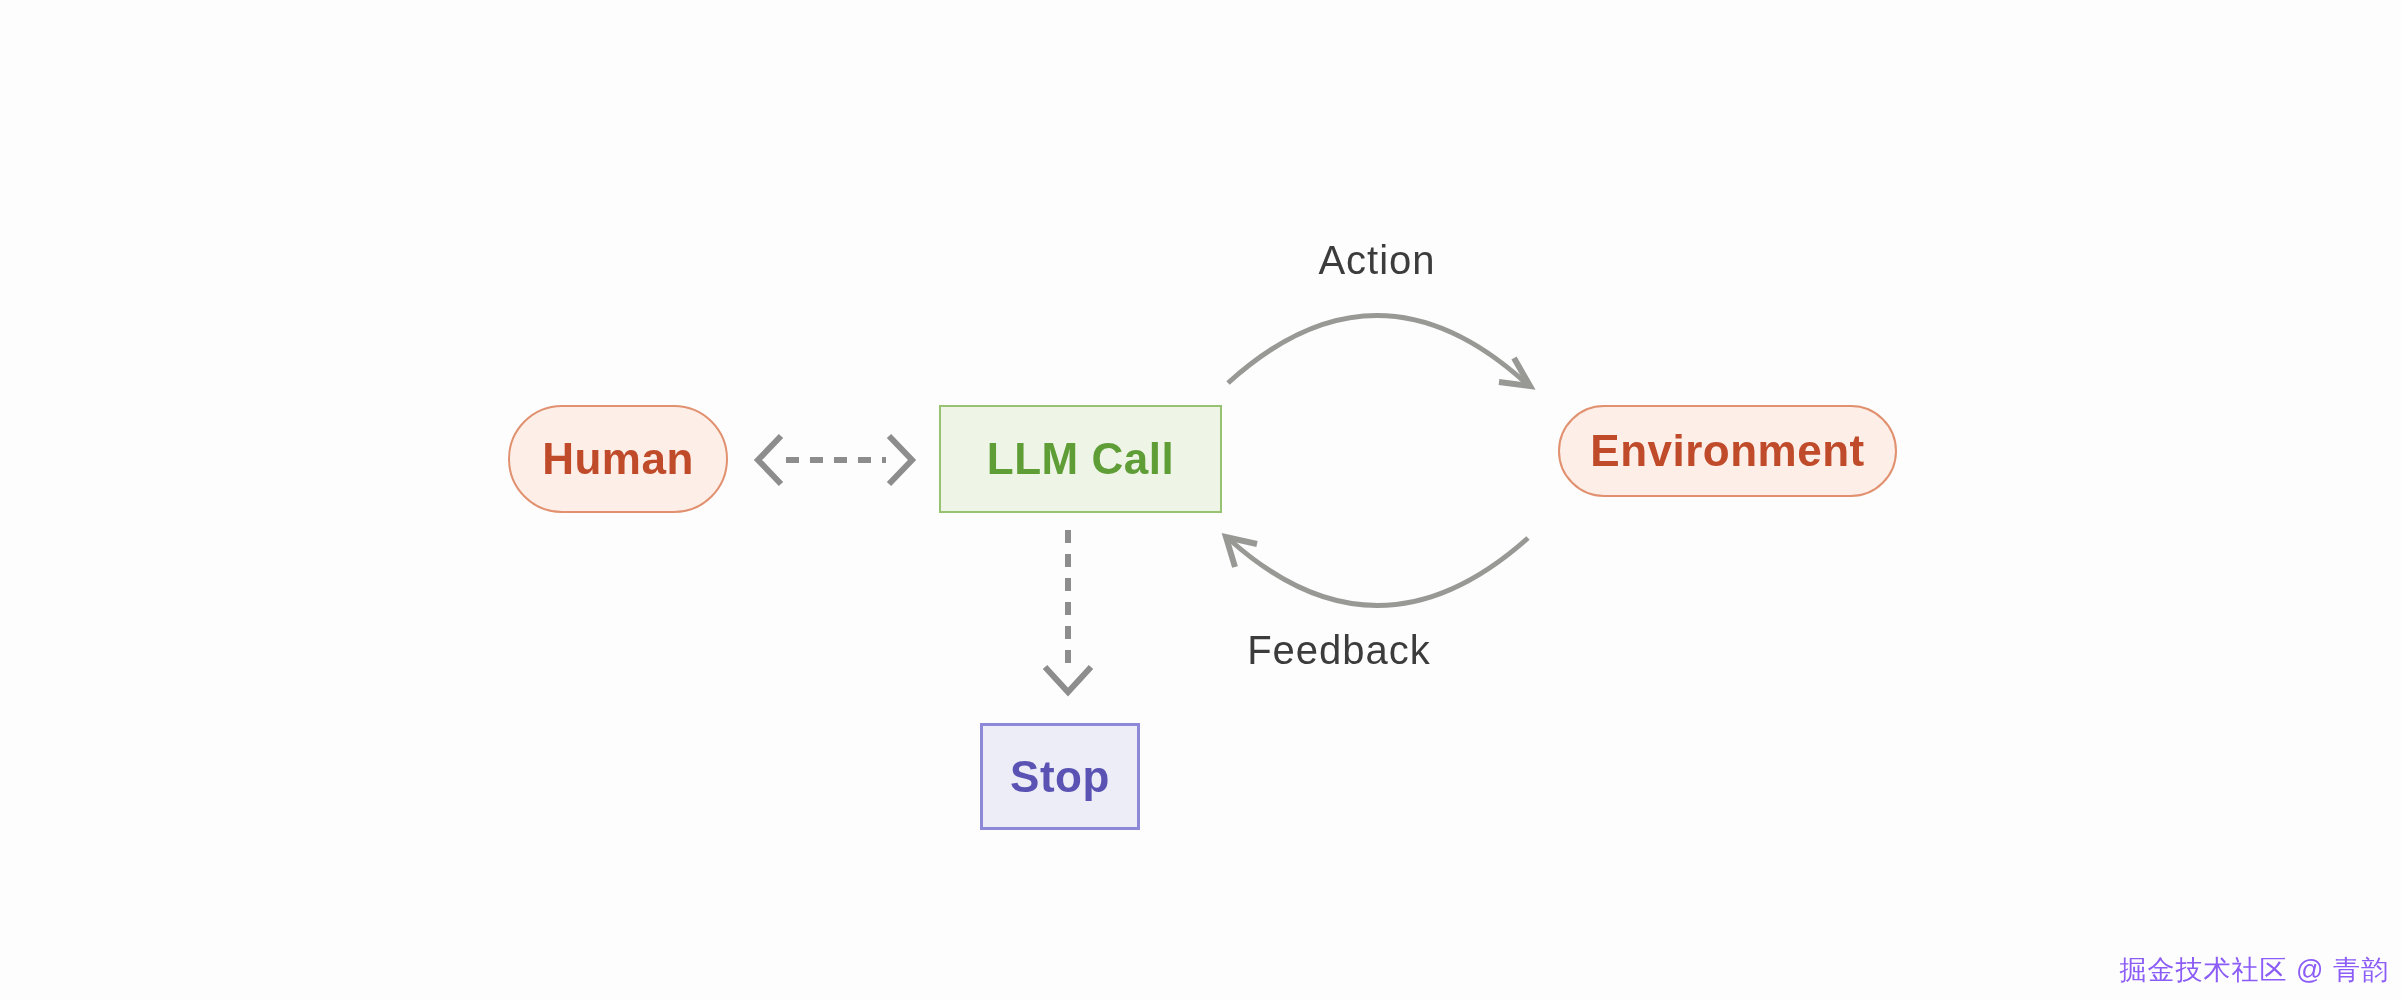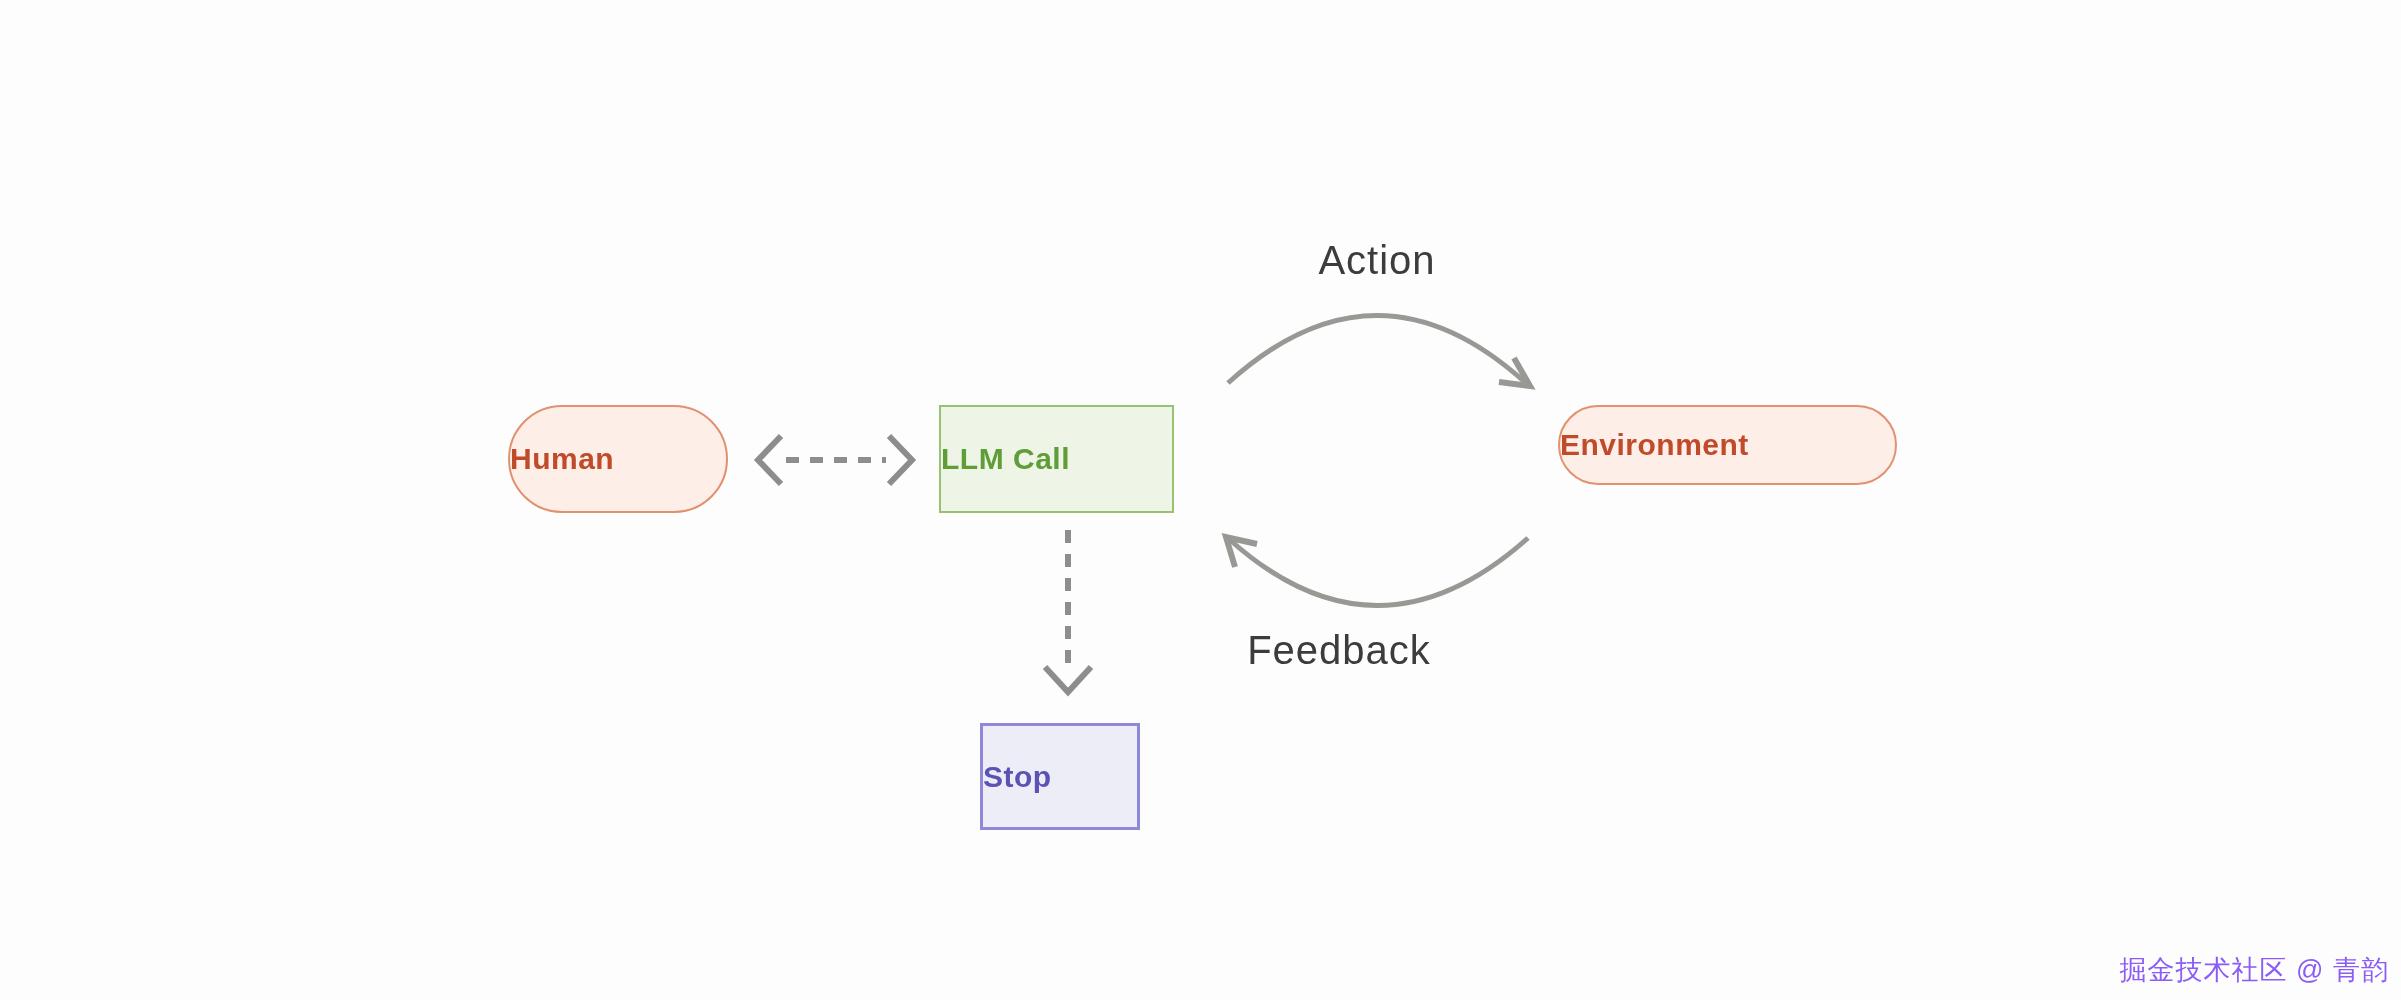--- a/index.html
+++ b/index.html
@@ -17,36 +17,36 @@
   .arrow-layer {
     position: absolute;
     inset: 0;
     width: 2401px;
     height: 1000px;
   }
   .node {
     position: absolute;
     display: flex;
     align-items: center;
-    justify-content: flex-start;
+    justify-content: center;
     box-sizing: border-box;
     font-weight: bold;
-    font-size: 30px;
+    font-size: 44px;
     letter-spacing: 0.5px;
   }
   .node-pill {
     background: #fdeee8;
     border: 2px solid #e1916f;
     border-radius: 54px;
     color: #c04b2a;
   }
   .node-human       { left: 508px;  top: 405px; width: 220px; height: 108px; }
-  .node-environment { left: 1558px; top: 405px; width: 339px; height: 80px; }
+  .node-environment { left: 1558px; top: 405px; width: 339px; height: 92px; }
   .node-llm {
-    left: 939px; top: 405px; width: 235px; height: 108px;
+    left: 939px; top: 405px; width: 283px; height: 108px;
     background: #eef5e7;
     border: 2px solid #97c271;
     color: #5f9d37;
   }
   .node-stop {
     left: 980px; top: 723px; width: 160px; height: 107px;
     background: #ededf7;
     border: 3px solid #8e88d8;
     color: #5a53b4;
   }

